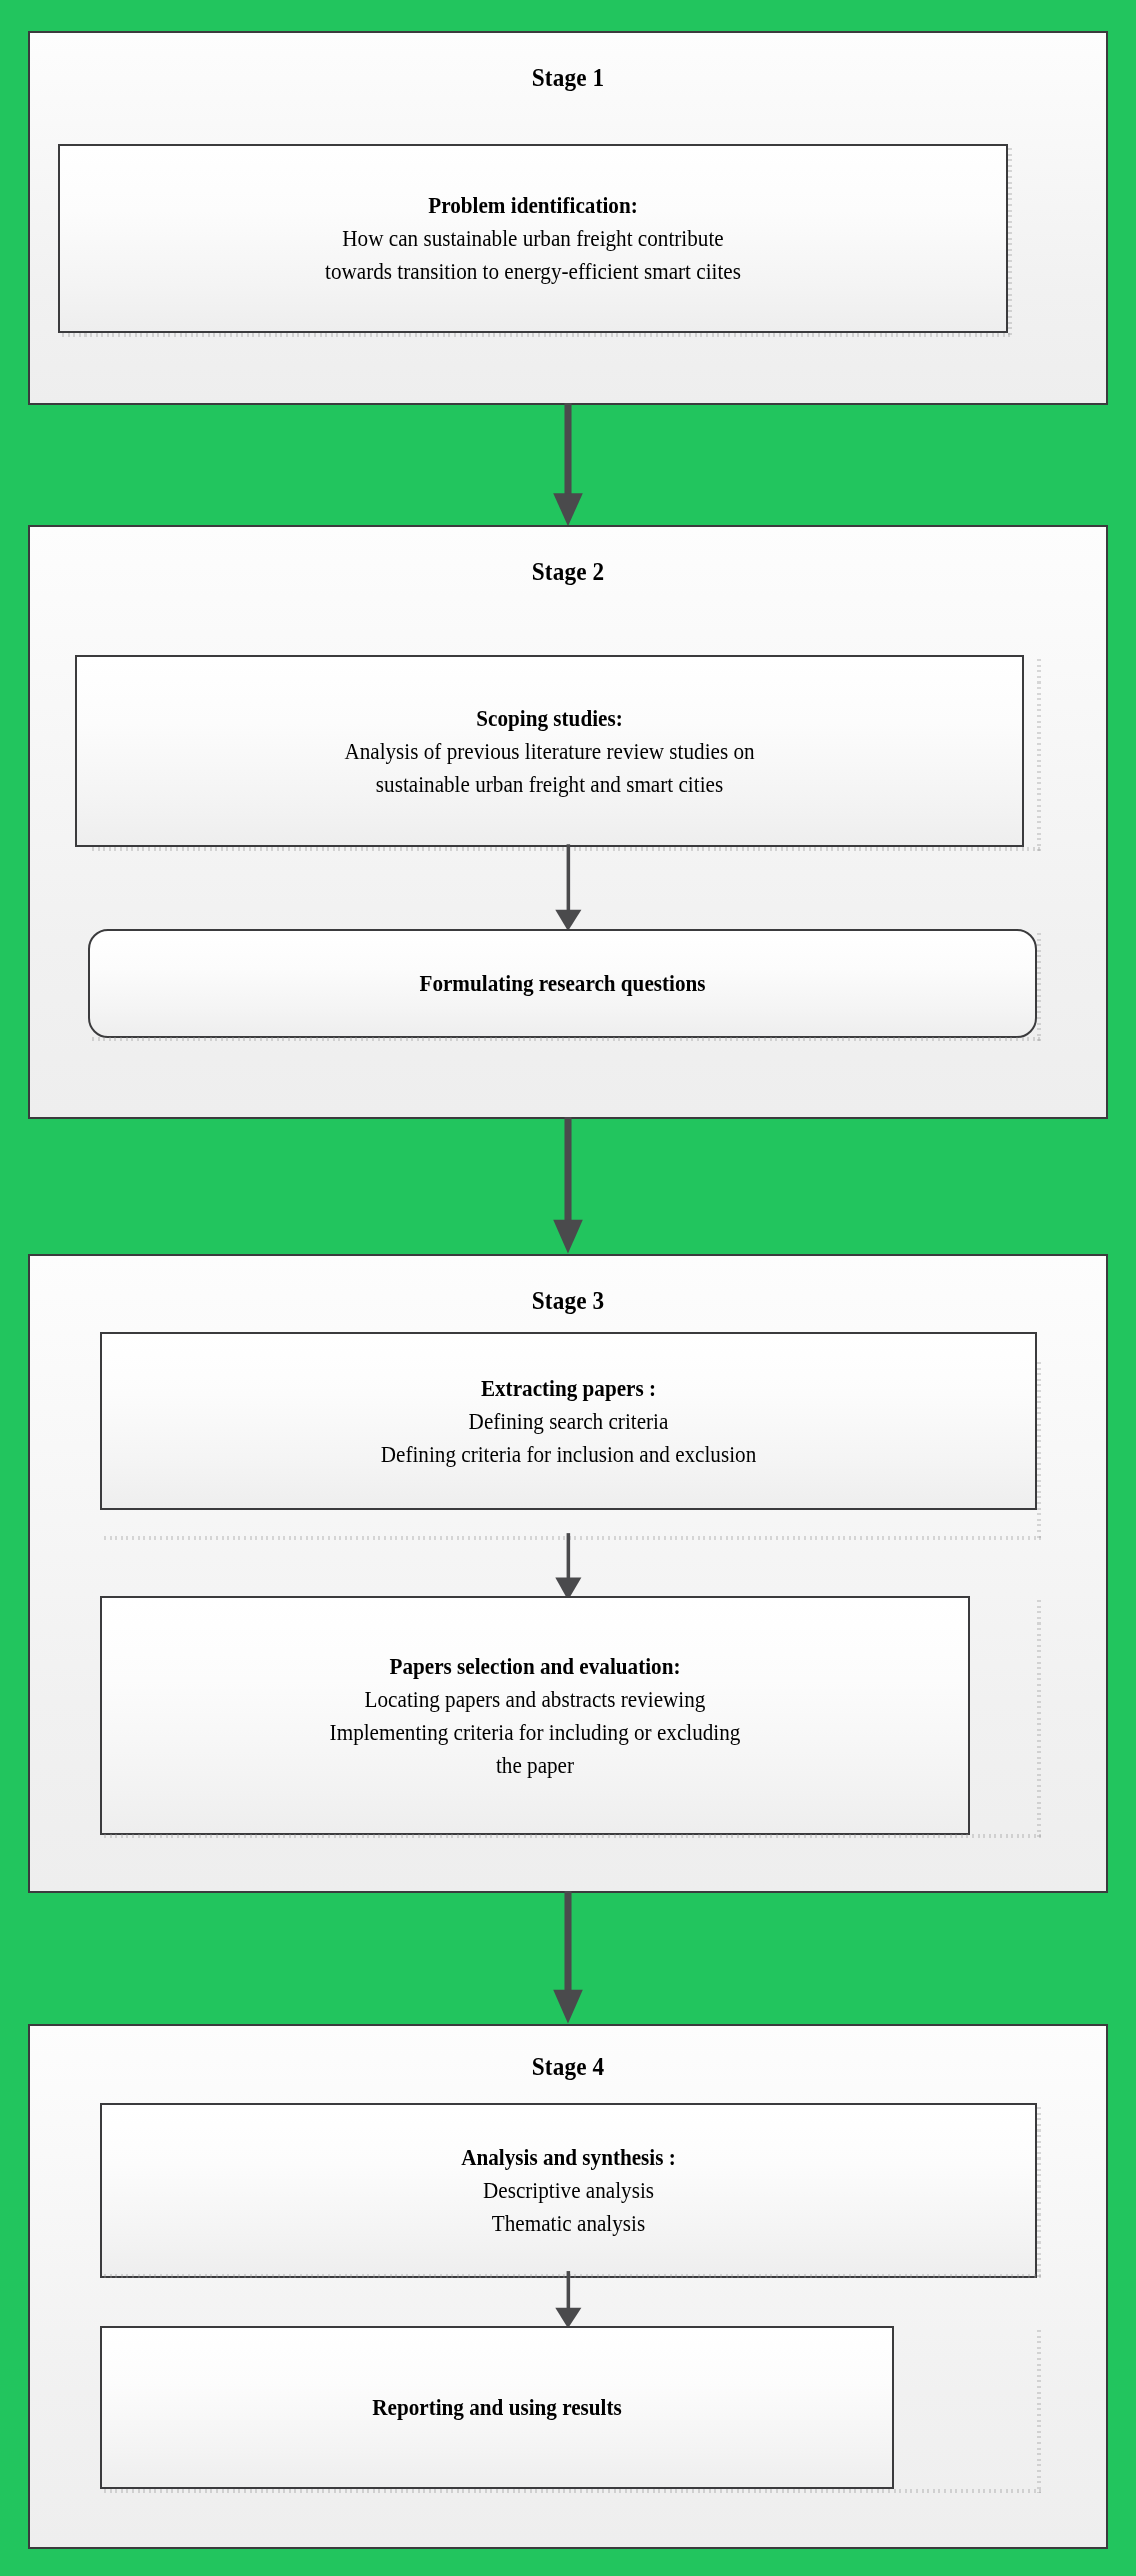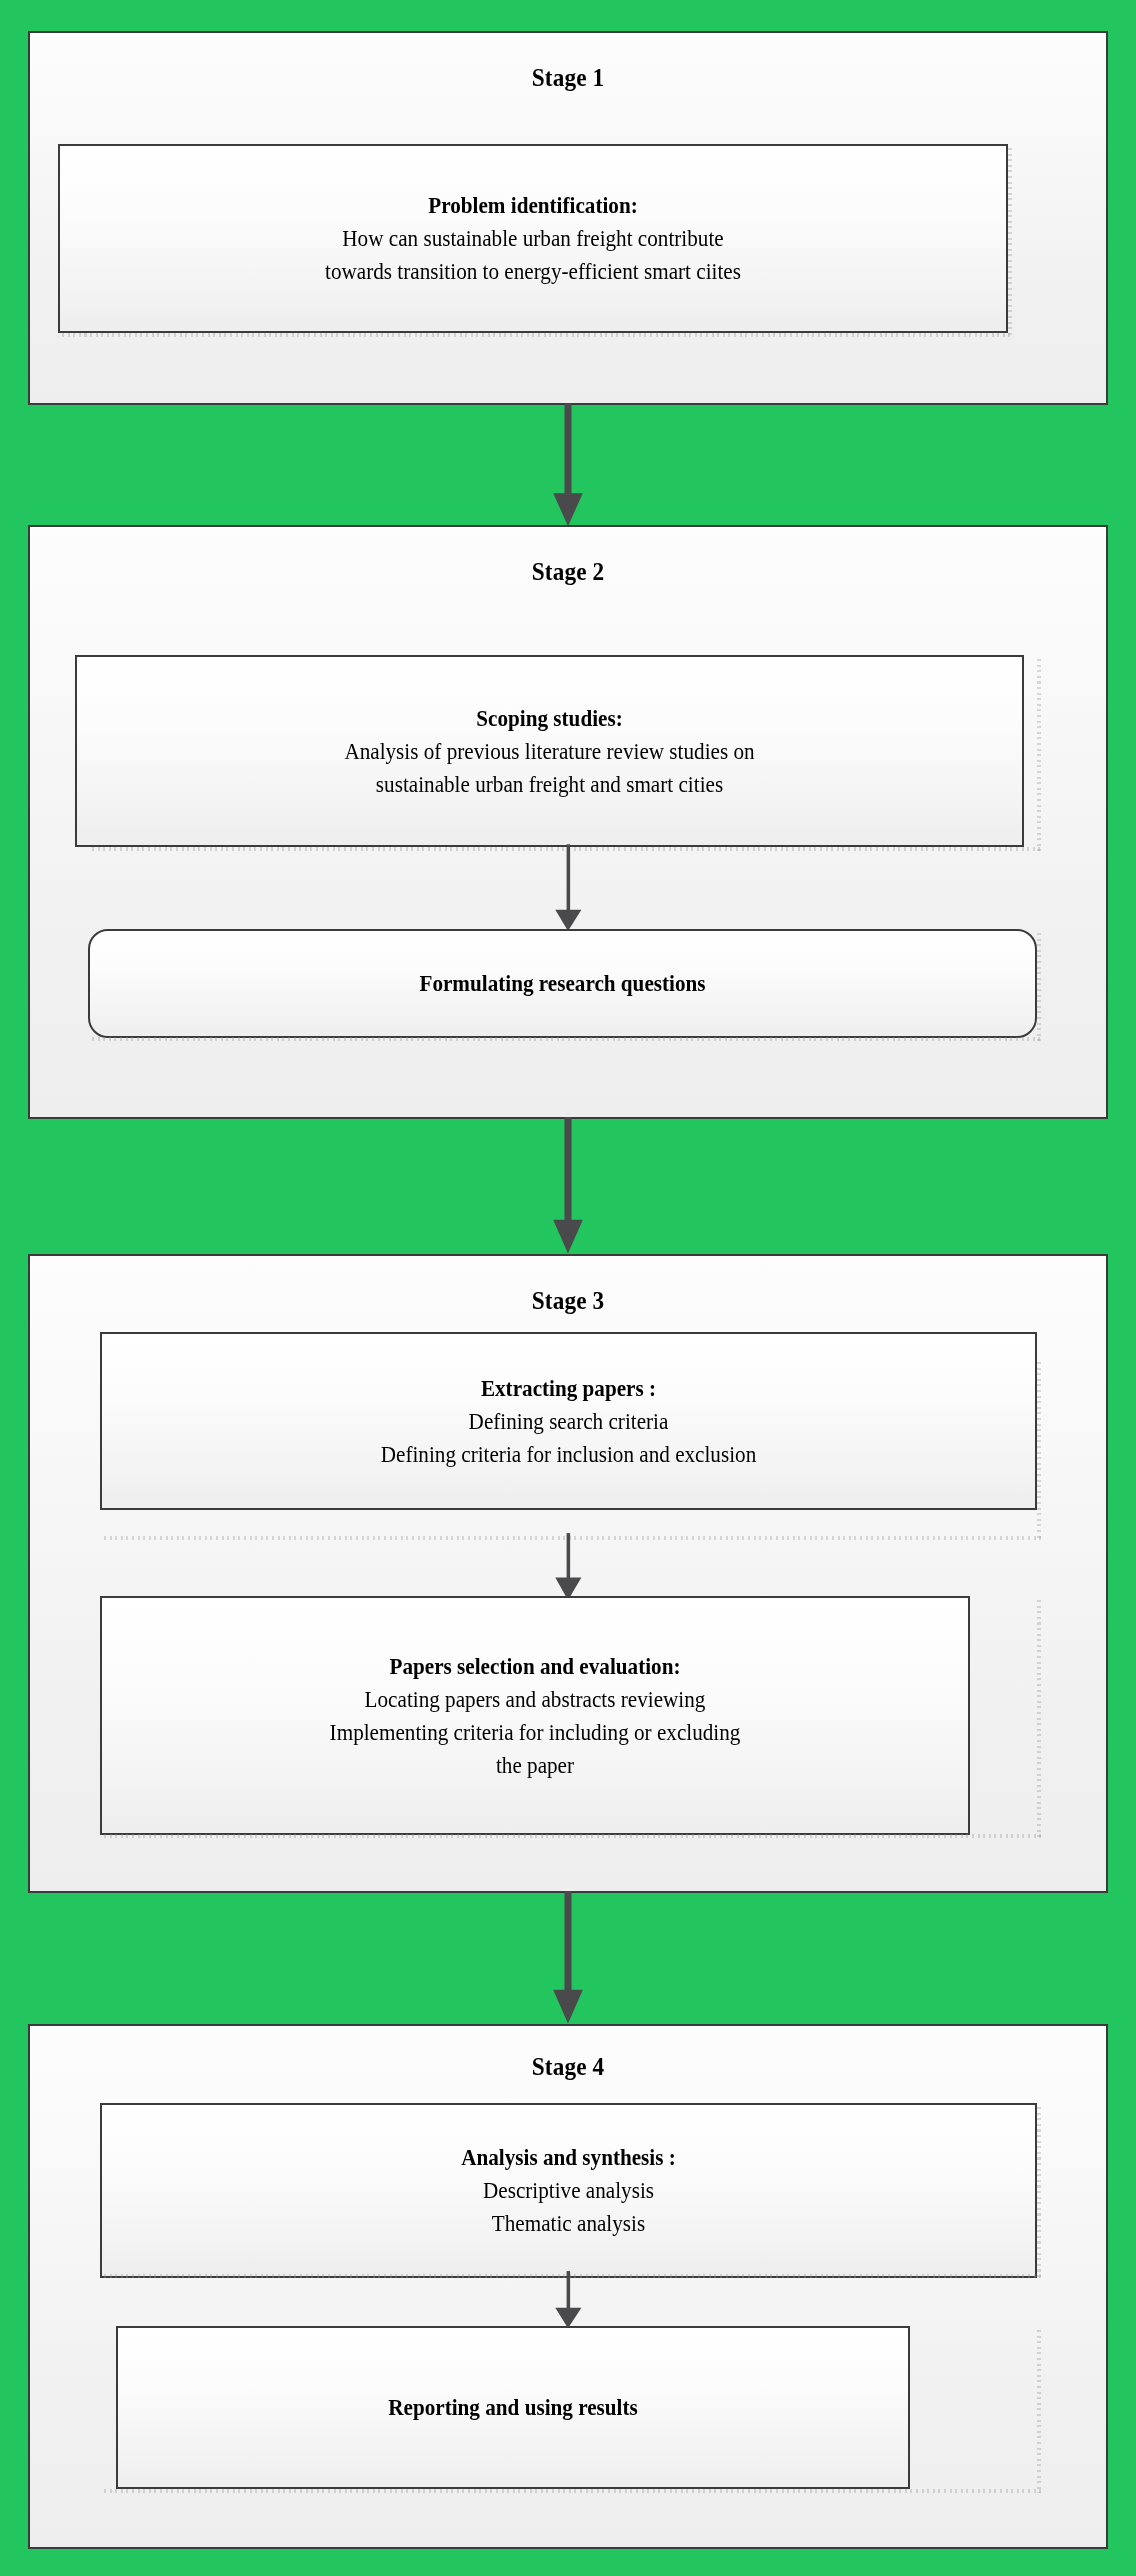--- a/index.html
+++ b/index.html
@@ -227,21 +227,21 @@
 
   <div class="arrow" style="top:2271px; height:58px;">
     <svg width="1136" height="58" viewBox="0 0 1610 82" xmlns="http://www.w3.org/2000/svg">
       <g>
         <rect x="803" y="0" width="5" height="58" fill="#4a4a4c"></rect>
         <polygon points="787,52 824,52 805,81" fill="#4a4a4c"></polygon>
       </g>
     </svg>
   </div>
 
-  <div class="box" style="left:100px; top:2326px; width:794px; height:163px;margin-left:16px;">
+  <div class="box" style="left:100px; top:2326px; width:794px; height:163px;">
     <div class="lines">
       <span class="line bold">Reporting and using results</span>
     </div>
   </div>
   <div class="box-shadow-strip" style="left:104px; top:2489px; width:937px;"></div>
   <div class="box-shadow-strip vert" style="left:1037px; top:2330px; height:163px;"></div>
 
 </div>
 
 

